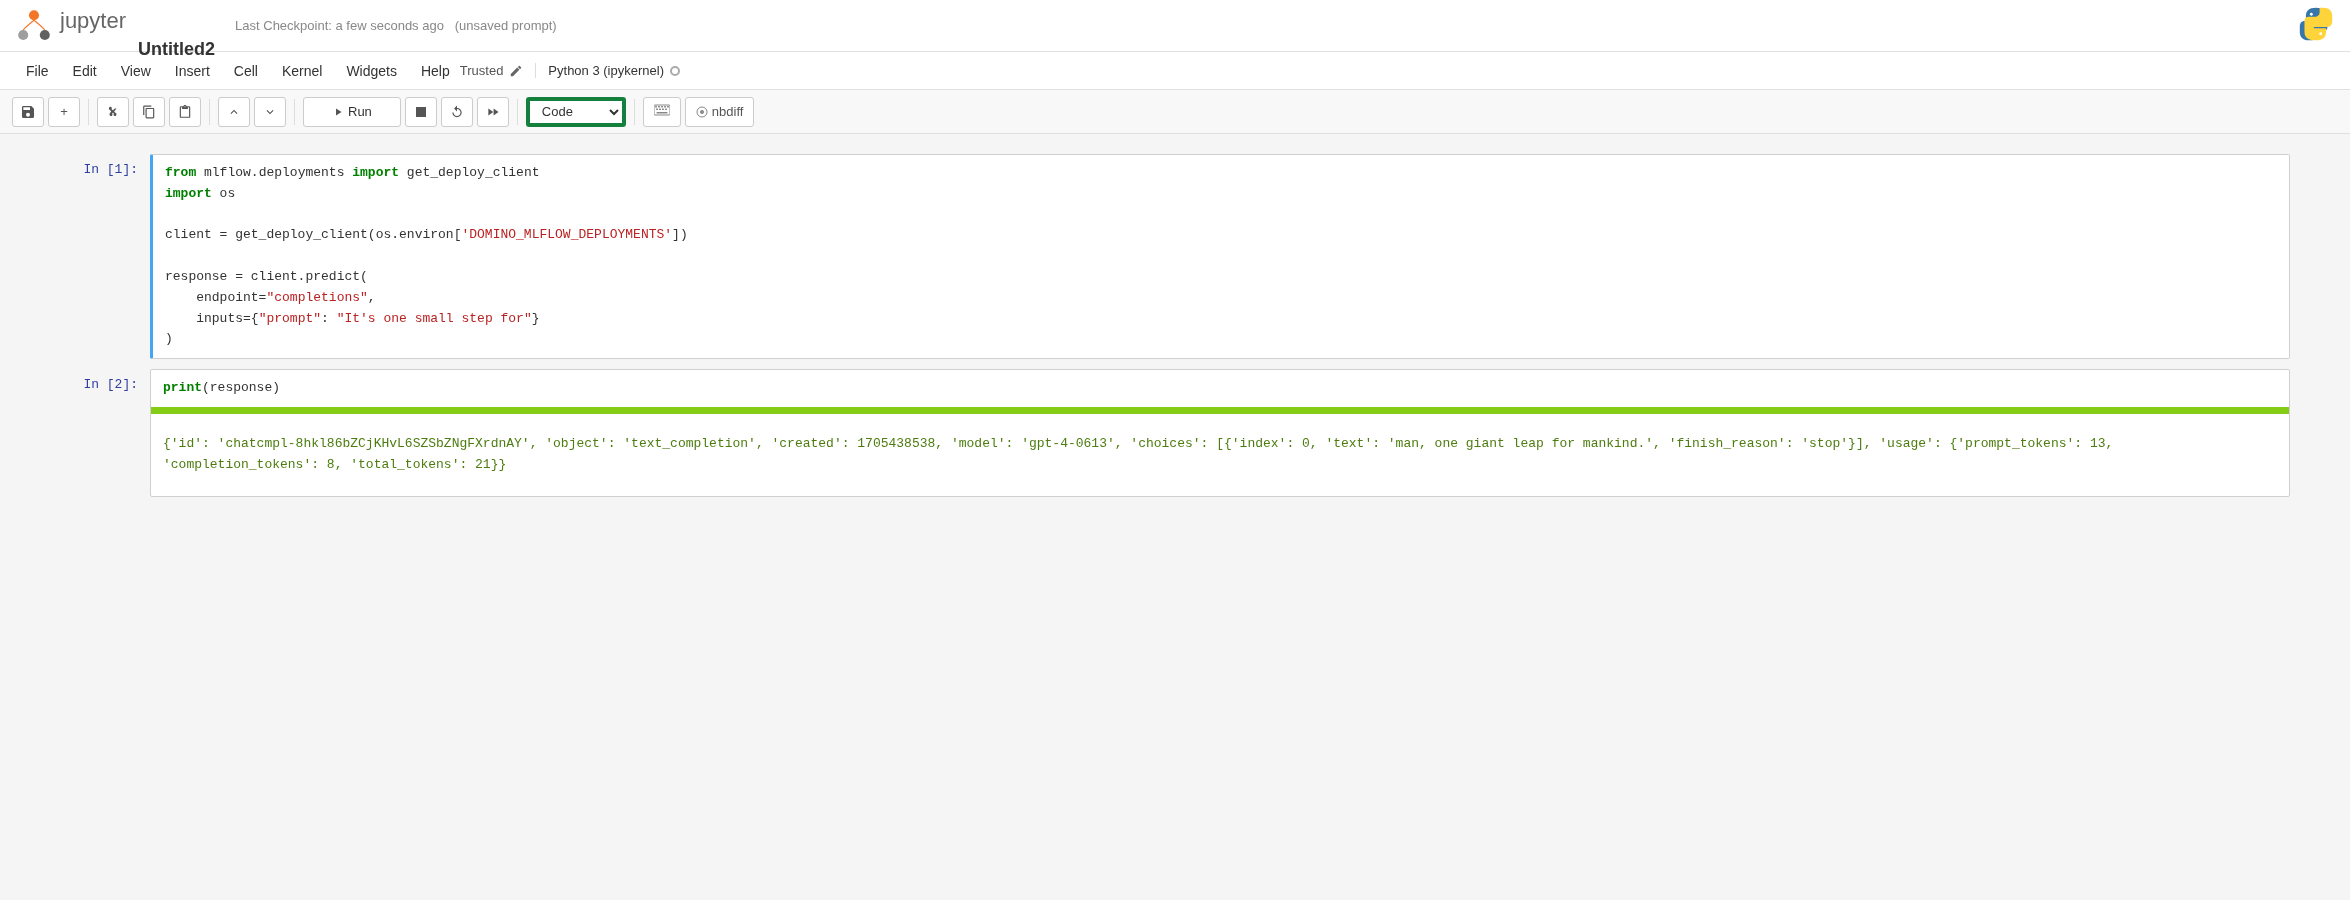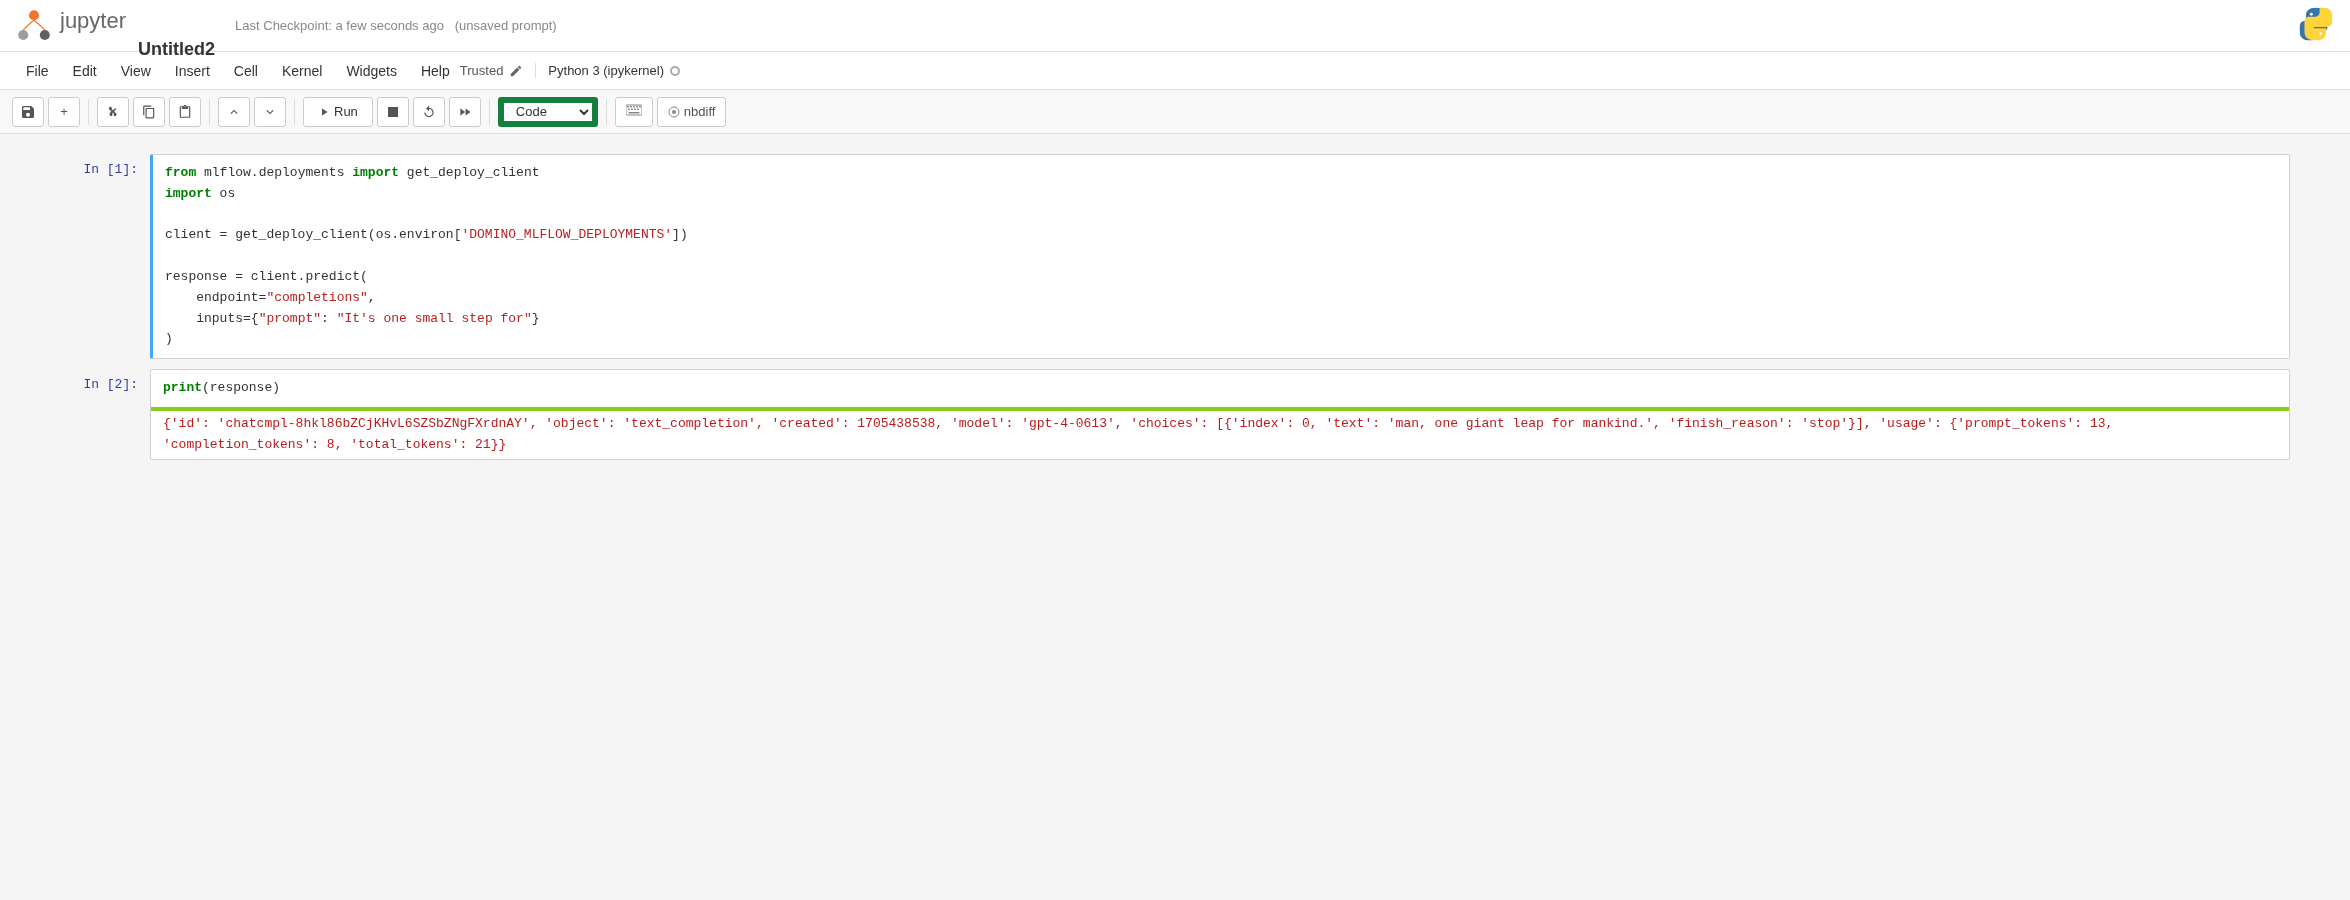--- a/index.html
+++ b/index.html
@@ -131,32 +131,32 @@
     .toolbar-separator {
       width: 1px;
       height: 26px;
       background: #ddd;
       margin: 0 4px;
     }
     .run-btn {
       display: flex;
       align-items: center;
       gap: 4px;
-      padding: 0 14px;
+      padding: 0 28px;
       height: 30px;
       border: 1px solid #ccc;
       background: #fff;
       border-radius: 3px;
       cursor: pointer;
       font-size: 13px;
       color: #333;
     }
     .cell-type-select {
       height: 30px;
-      border: 6px solid #15803d;
+      border: 4px solid #15803d;
       background: #fff;
       border-radius: 3px;
       padding: 0 8px;
       font-size: 13px;
       color: #333;
       min-width: 100px;
       cursor: pointer;
     }
     .keyboard-btn {
       height: 30px;
@@ -215,26 +215,26 @@
       border-left: 3px solid #42a5f5;
     }
     .code-cell {
       padding: 8px 12px;
       font-family: "SFMono-Regular", Consolas, "Liberation Mono", Menlo, monospace;
       font-size: 13px;
       line-height: 1.6;
       white-space: pre;
     }
     .output-cell {
-      border-top: 4px solid #84cc16;
-      padding: 3px 12px;
+      border-top: 7px solid #84cc16;
+      padding: 20px 12px;
       font-family: "SFMono-Regular", Consolas, "Liberation Mono", Menlo, monospace;
       font-size: 13px;
       line-height: 1.6;
-      color: #b91c1c;
+      color: #4d7c0f;
       white-space: pre-wrap;
       word-break: break-word;
     }
 
     
     .kw-green { color: #008000; font-weight: bold; }
     .str-red { color: #ba2121; }
 
     
     .kw-print { color: #008000; font-weight: bold; }

